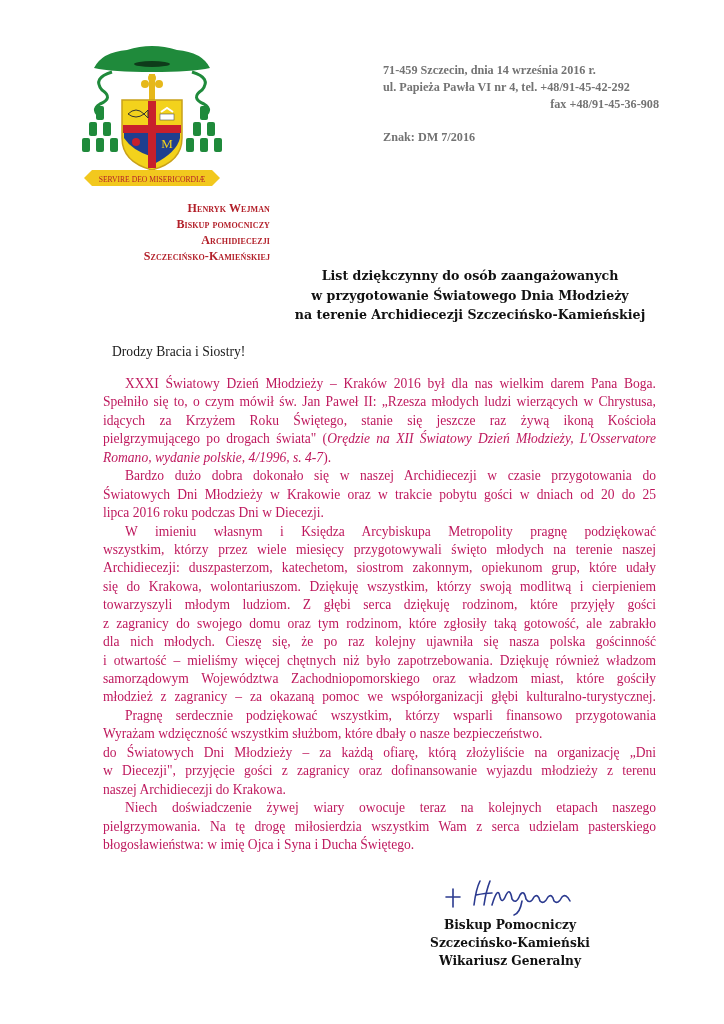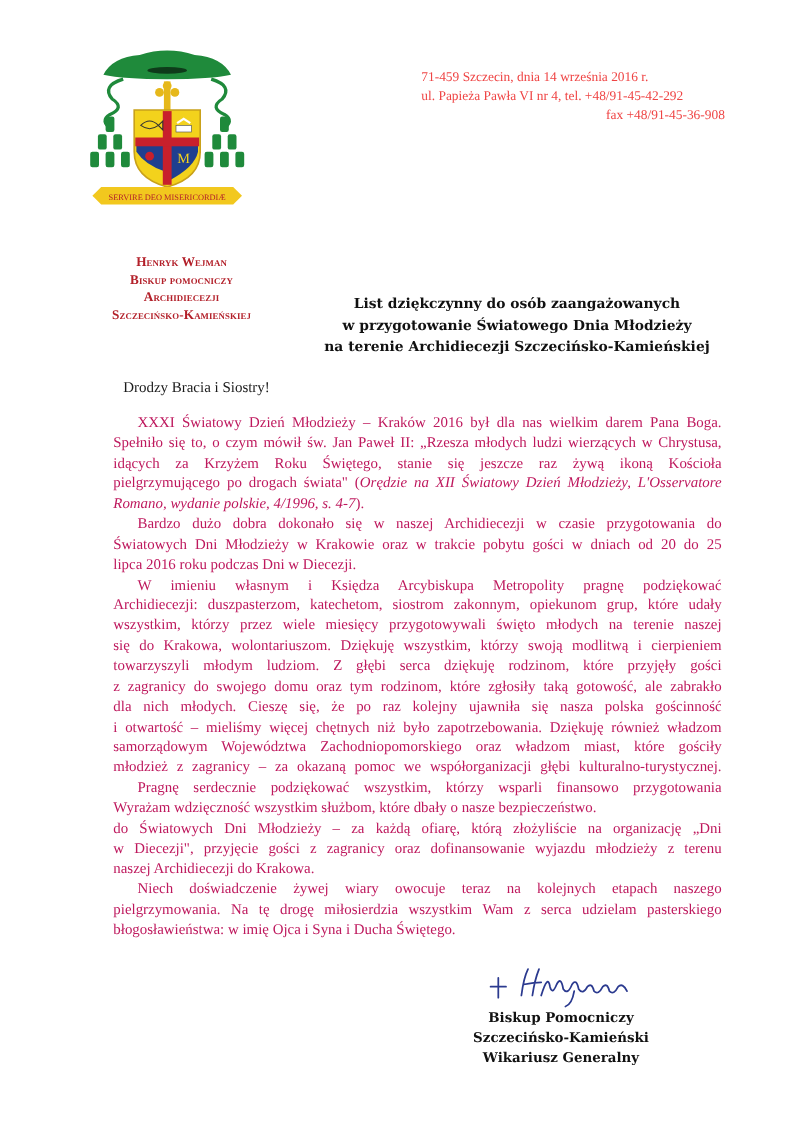--- a/index.html
+++ b/index.html
@@ -3,27 +3,27 @@
 <meta charset="utf-8">
 <style>
   html, body { margin: 0; padding: 0; background: #ffffff; }
   body { width: 724px; height: 1024px; position: relative; overflow: hidden;
          font-family: "DejaVu Serif", "Liberation Serif", serif; color: #1a1a1a; }
   .page { position: absolute; left: 0; top: 0; width: 724px; height: 1024px; }
 
   
   .coa { position: absolute; left: 72px; top: 38px; width: 160px; height: 150px; }
 
-  .bishop-name { position: absolute; left: 60px; top: 200px; width: 210px; text-align: center;
+  .bishop-name { position: absolute; left: 60px; top: 200px; width: 210px; text-align: right;
                  font-family: "Liberation Serif", serif; font-weight: bold; color: #b3202a;
-                 font-size: 12px; line-height: 16px; font-variant: small-caps; letter-spacing: 0.1px; margin-top: 30px; }
+                 font-size: 12px; line-height: 16px; font-variant: small-caps; letter-spacing: 0.1px; }
   .bishop-name div { white-space: nowrap; }
 
   .header-info { position: absolute; left: 383px; top: 62px; width: 280px;
-                 font-family: "Liberation Serif", serif; font-size: 12.2px; line-height: 17px; color: #ef4444; }
+                 font-family: "Liberation Serif", serif; font-size: 12.2px; line-height: 17px; color: #737373; font-weight: bold; }
   .header-info .line { white-space: nowrap; }
   .header-info .right { text-align: right; width: 276px; }
   .header-info .znak { margin-top: 16px; }
 
   .title { position: absolute; left: 270px; top: 266px; width: 400px; text-align: center;
            font-family: "DejaVu Serif", serif; font-weight: bold; font-size: 12.6px; line-height: 19.5px; color: #111; }
   .title div { white-space: nowrap; }
 
   .salutation { position: absolute; left: 112px; top: 344px; font-family: "Liberation Serif", serif;
                 font-size: 13.6px; color: #1a1a1a; }
@@ -100,42 +100,43 @@
     <div>Henryk Wejman</div>
     <div>Biskup pomocniczy</div>
     <div>Archidiecezji</div>
     <div>Szczecińsko-Kamieńskiej</div>
   </div>
 
   <div class="header-info">
     <div class="line">71-459 Szczecin, dnia 14 września 2016 r.</div>
     <div class="line">ul. Papieża Pawła VI nr 4, tel. +48/91-45-42-292</div>
     <div class="line right">fax +48/91-45-36-908</div>
+    <div class="line znak">Znak: DM 7/2016</div>
   </div>
 
   <div class="title">
     <div>List dziękczynny do osób zaangażowanych</div>
     <div>w przygotowanie Światowego Dnia Młodzieży</div>
     <div>na terenie Archidiecezji Szczecińsko-Kamieńskiej</div>
   </div>
 
   <div class="salutation">Drodzy Bracia i Siostry!</div>
 
   <div class="body-text">
     <div class="ln indent">XXXI Światowy Dzień Młodzieży – Kraków 2016 był dla nas wielkim darem Pana Boga.</div>
     <div class="ln">Spełniło się to, o czym mówił św. Jan Paweł II: „Rzesza młodych ludzi wierzących w Chrystusa,</div>
     <div class="ln">idących za Krzyżem Roku Świętego, stanie się jeszcze raz żywą ikoną Kościoła</div>
     <div class="ln"><span>pielgrzymującego po drogach świata" (</span><em>Orędzie na XII Światowy Dzień Młodzieży,  L'Osservatore</em></div>
     <div class="ln last"><em>Romano, wydanie polskie, 4/1996, s. 4-7</em><span>).</span></div>
     <div class="ln indent">Bardzo dużo dobra dokonało się w naszej Archidiecezji w czasie przygotowania do</div>
     <div class="ln">Światowych Dni Młodzieży w Krakowie oraz w trakcie pobytu gości w dniach od 20 do 25</div>
     <div class="ln last">lipca 2016 roku podczas Dni w Diecezji.</div>
     <div class="ln indent">W imieniu własnym i Księdza Arcybiskupa Metropolity pragnę podziękować</div>
+    <div class="ln">wszystkim, którzy przez wiele miesięcy przygotowywali święto młodych na terenie naszej</div>
     <div class="ln">Archidiecezji: duszpasterzom, katechetom, siostrom zakonnym, opiekunom grup, które udały</div>
-    <div class="ln">wszystkim, którzy przez wiele miesięcy przygotowywali święto młodych na terenie naszej</div>
     <div class="ln">się do Krakowa, wolontariuszom. Dziękuję wszystkim, którzy swoją modlitwą i cierpieniem</div>
     <div class="ln">towarzyszyli młodym ludziom. Z głębi serca dziękuję rodzinom, które przyjęły gości</div>
     <div class="ln">z zagranicy do swojego domu oraz tym rodzinom, które zgłosiły taką gotowość, ale zabrakło</div>
     <div class="ln">dla nich młodych. Cieszę się, że po raz kolejny ujawniła się nasza polska gościnność</div>
     <div class="ln">i otwartość – mieliśmy więcej chętnych niż było zapotrzebowania. Dziękuję również władzom</div>
     <div class="ln">samorządowym Województwa Zachodniopomorskiego oraz władzom miast, które gościły</div>
     <div class="ln">młodzież z zagranicy – za okazaną pomoc we współorganizacji głębi kulturalno-turystycznej.</div>
     <div class="ln indent">Pragnę serdecznie podziękować wszystkim, którzy wsparli finansowo przygotowania</div>
     <div class="ln last">Wyrażam wdzięczność wszystkim służbom, które dbały o nasze bezpieczeństwo.</div>
     <div class="ln">do Światowych Dni Młodzieży – za każdą ofiarę, którą złożyliście na organizację „Dni</div>

